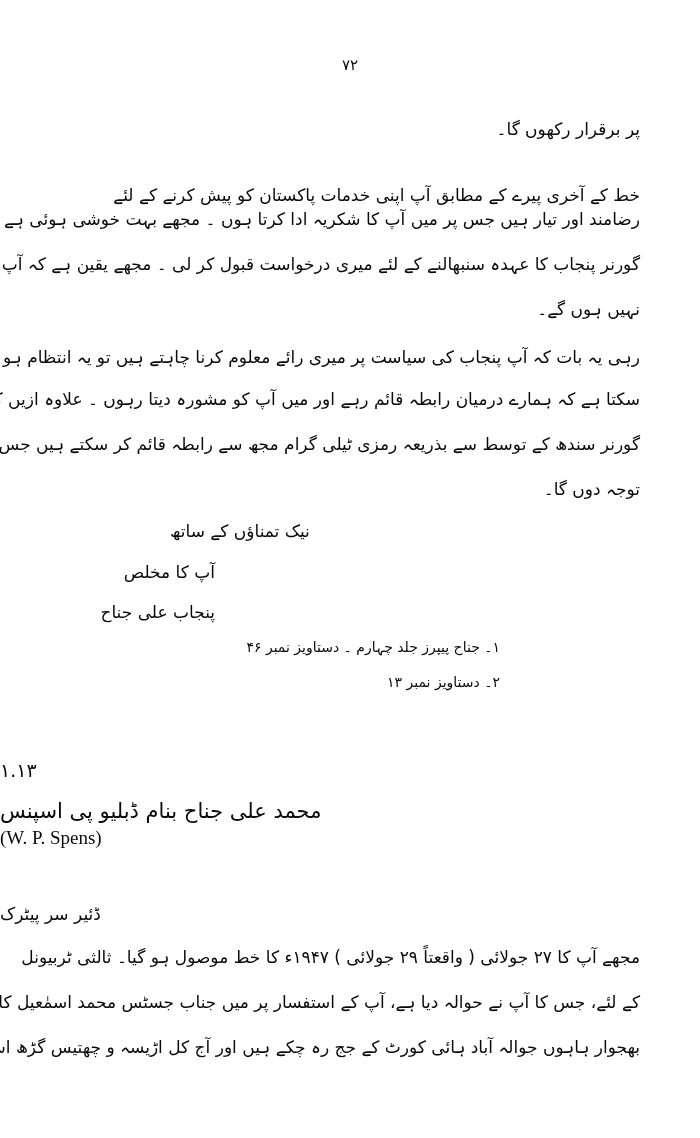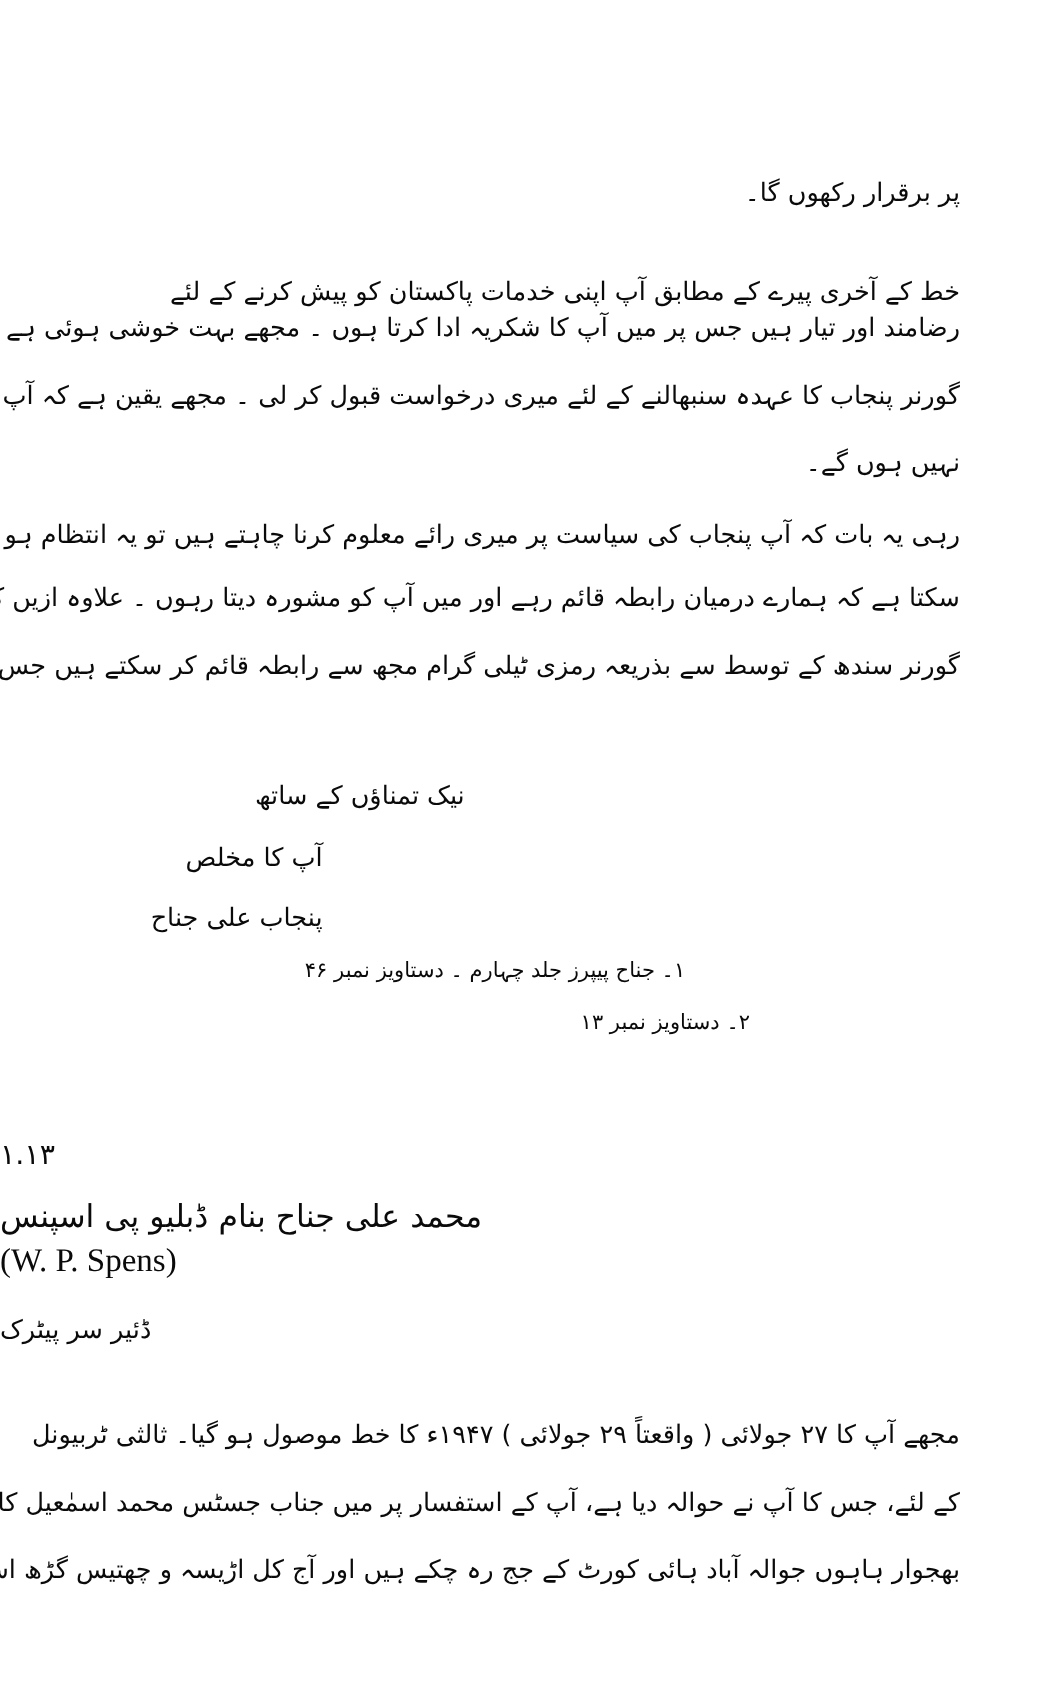--- a/index.html
+++ b/index.html
@@ -46,69 +46,71 @@
   .small { font-size: 14px; }
   .heading-num {
     font-size: 19px;
     letter-spacing: 1px;
   }
   .heading-title {
     font-size: 21px;
   }
   .latin {
     font-family: "Liberation Serif", serif;
-    font-size: 22px;
+    font-size: 19px;
     direction: ltr;
     unicode-bidi: isolate;
   }
   .footnotes .t { font-size: 14px; }
   .sig { font-size: 17px; }
 </style>
 </head>
 <body>
 
 <div class="page">
 
+  <div class="page-number">۷۲</div>
 
   <div class="t right" style="top:120px; right:60px; width:580px;">پر برقرار رکھوں گا۔</div>
 
   <div class="t right" style="top:186px; right:60px; width:580px;">خط کے آخری پیرے کے مطابق آپ اپنی خدمات پاکستان کو پیش کرنے کے لئے</div>
 
   <div class="t right" style="top:210px; right:60px; width:580px;">رضامند اور تیار ہیں جس پر میں آپ کا شکریہ ادا کرتا ہوں ۔ مجھے بہت خوشی ہوئی ہے کہ آپ نے</div>
 
   <div class="t right" style="top:255px; right:60px; width:580px;">گورنر پنجاب کا عہدہ سنبھالنے کے لئے میری درخواست قبول کر لی ۔ مجھے یقین ہے کہ آپ کا کام</div>
 
   <div class="t right" style="top:300px; right:60px; width:580px;">نہیں ہوں گے۔</div>
 
   <div class="t right" style="top:348px; right:60px; width:580px;">رہی یہ بات کہ آپ پنجاب کی سیاست پر میری رائے معلوم کرنا چاہتے ہیں تو یہ انتظام ہو</div>
 
   <div class="t right" style="top:390px; right:60px; width:580px;">سکتا ہے کہ ہمارے درمیان رابطہ قائم رہے اور میں آپ کو مشورہ دیتا رہوں ۔ علاوہ ازیں کہ آپ</div>
 
   <div class="t right" style="top:435px; right:60px; width:580px;">گورنر سندھ کے توسط سے بذریعہ رمزی ٹیلی گرام مجھ سے رابطہ قائم کر سکتے ہیں جس پر میں فوری</div>
 
+  <div class="t right" style="top:480px; right:60px; width:580px;">توجہ دوں گا۔</div>
 
   <div class="t center" style="top:522px; left:170px; width:360px;">نیک تمناؤں کے ساتھ</div>
 
   <div class="t right sig" style="top:563px; right:485px; width:150px;">آپ کا مخلص</div>
 
   <div class="t right sig" style="top:603px; right:485px; width:150px;">پنجاب علی جناح</div>
 
   <div class="footnotes">
-    <div class="t right small" style="top:640px; right:200px; width:340px;text-align:center;">۱۔ جناح پیپرز جلد چہارم ۔ دستاویز نمبر ۴۶</div>
+    <div class="t right small" style="top:640px; right:200px; width:340px;">۱۔ جناح پیپرز جلد چہارم ۔ دستاویز نمبر ۴۶</div>
     <div class="t right small" style="top:675px; right:200px; width:340px;">۲۔ دستاویز نمبر ۱۳</div>
   </div>
 
   <div class="t center heading-num" style="top:760px; left:0; width:644px;">۱.۱۳</div>
 
   <div class="t center heading-title" style="top:800px; left:0; width:700px;">محمد علی جناح بنام ڈبلیو پی اسپنس</div>
 
   <div class="t center latin" style="top:828px; left:0; width:700px;">(W. P. Spens)</div>
 
 
-  <div class="t center" style="top:878px; left:0; width:560px;">ڈئیر سر پیٹرک</div>
+  <div class="t center" style="top:905px; left:0; width:560px;">ڈئیر سر پیٹرک</div>
 
   <div class="t right" style="top:948px; right:60px; width:580px;">مجھے آپ کا ۲۷ جولائی ( واقعتاً ۲۹ جولائی ) ۱۹۴۷ء کا خط موصول ہو گیا۔ ثالثی ٹربیونل</div>
 
   <div class="t right" style="top:993px; right:60px; width:580px;">کے لئے، جس کا آپ نے حوالہ دیا ہے، آپ کے استفسار پر میں جناب جسٹس محمد اسمٰعیل کا نام</div>
 
   <div class="t right" style="top:1038px; right:60px; width:580px;">بھجوار ہاہوں جوالہ آباد ہائی کورٹ کے جج رہ چکے ہیں اور آج کل اڑیسہ و چھتیس گڑھ اسٹیٹس اور</div>
 
 </div>
 
 </body></html>

